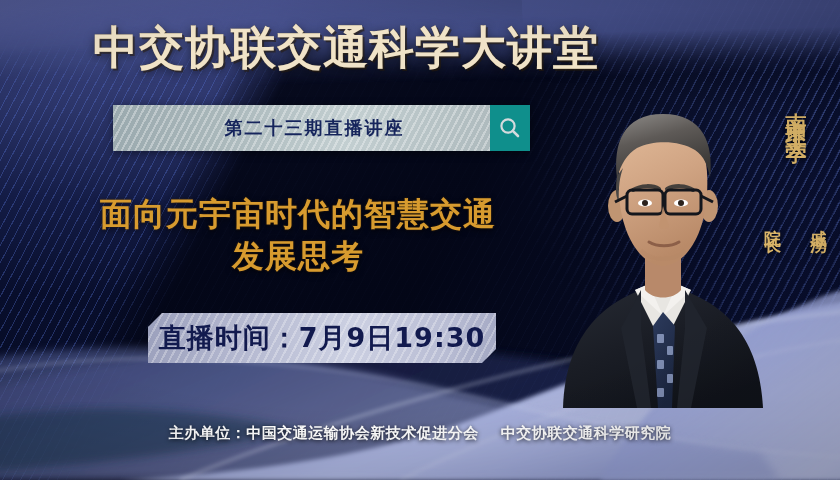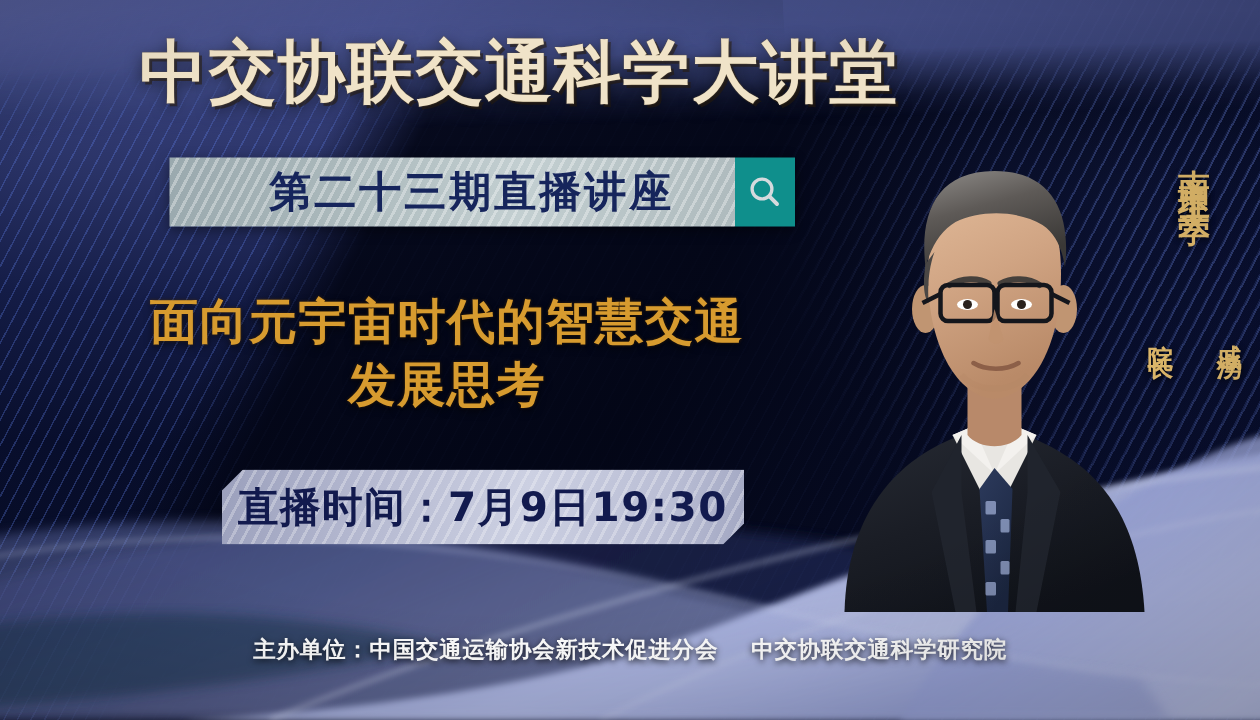--- a/index.html
+++ b/index.html
@@ -122,21 +122,21 @@
   .subtitle-label::after{
     content:""; position:absolute; inset:0;
     background-image:repeating-linear-gradient(118deg,
       rgba(255,255,255,0) 0px, rgba(255,255,255,0) 4px,
       rgba(255,255,255,.33) 4px, rgba(255,255,255,.33) 6px);
     pointer-events:none;
   }
   .subtitle-text{
     position:relative; z-index:2;
     font-family:"DejaVu Sans","Liberation Sans",sans-serif;
-    font-size:28px; font-weight:600; color:#16255c;
+    font-size:18px; font-weight:600; color:#16255c;
     letter-spacing:2px;
     padding-left:26px;
   }
   .search-box{
     width:40px;
     background:#0f8f8c;
     display:flex; align-items:center; justify-content:center;
   }
   .search-box svg{ display:block; }
 

